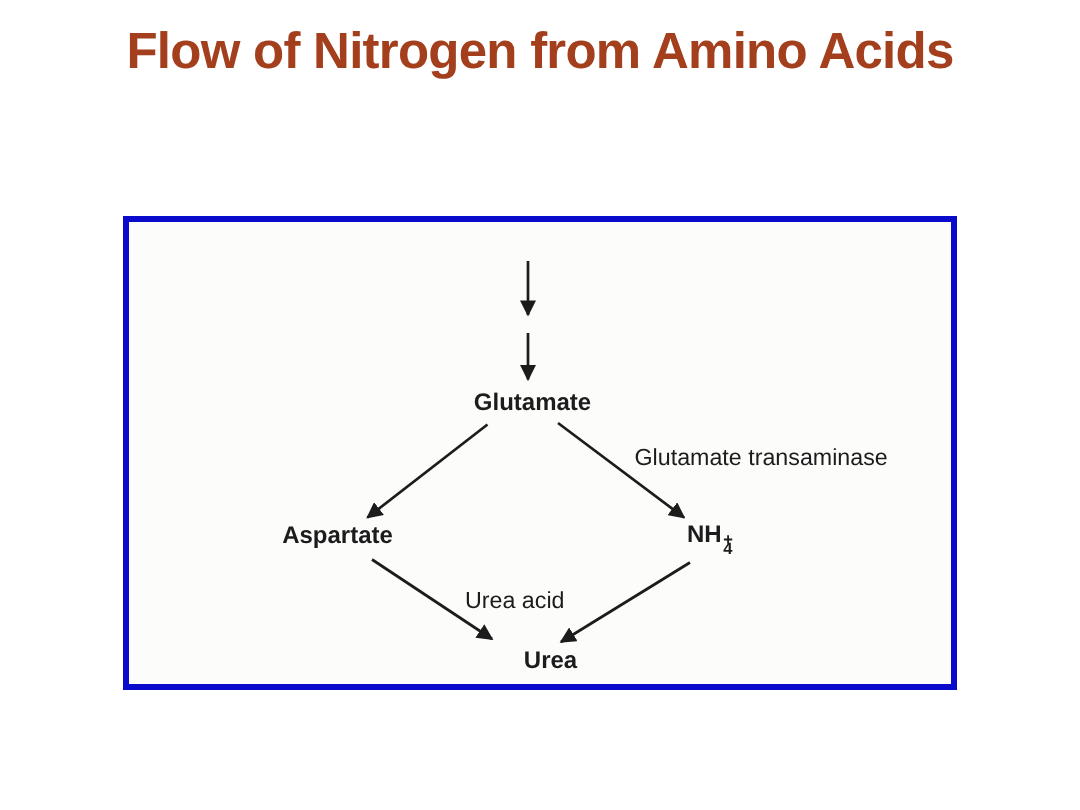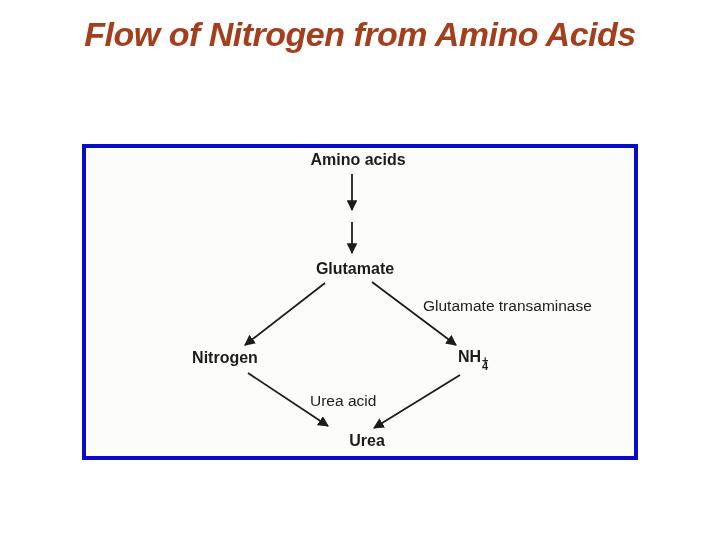--- a/index.html
+++ b/index.html
@@ -10,21 +10,20 @@
   *{margin:0;padding:0;box-sizing:border-box;}
   html,body{width:720px;height:540px;background:#ffffff;overflow:hidden;
     font-family:"Liberation Sans",sans-serif;}
   .slide{position:relative;width:720px;height:540px;background:#ffffff;}
 
   .slide-title{
     position:absolute;top:10px;left:0;width:720px;
     text-align:center;color:var(--title-color);
     font-size:34px;line-height:48px;font-weight:600;
     letter-spacing:-0.5px;
-    font-style:italic;
   }
 
   .diagram-box{
     position:absolute;left:82px;top:144px;width:556px;height:316px;
     border:4px solid var(--border-color);
     background:#fcfcfb;
   }
   .diagram-inner{position:absolute;left:0;top:0;width:548px;height:308px;}
   .arrows{position:absolute;left:0;top:0;width:548px;height:308px;}
   .arrows line{stroke:var(--ink);stroke-width:1.8px;}
@@ -67,29 +66,28 @@
 
         <line x1="239" y1="135" x2="159" y2="197" marker-end="url(#ah)"></line>
 
         <line x1="286" y1="134" x2="370" y2="197" marker-end="url(#ah)"></line>
 
         <line x1="162" y1="225" x2="242" y2="278" marker-end="url(#ah)"></line>
 
         <line x1="374" y1="227" x2="288" y2="280" marker-end="url(#ah)"></line>
       </svg>
 
-      <div class="lbl node centered" style="left:272px;top:3px;">Amino acids</div>
 
 
       <div class="lbl node centered" style="left:269px;top:112px;">Glutamate</div>
 
 
       <div class="lbl" style="left:337px;top:149px;">Glutamate transaminase</div>
 
-      <div class="lbl node centered" style="left:139px;top:201px;">Nitrogen</div>
+      <div class="lbl node centered" style="left:139px;top:201px;">Aspartate</div>
 
       <div class="lbl node" style="left:372px;top:200px;">
         <span>NH</span><span class="stack">
             <span>+</span>
             <span>4</span>
           </span>
       </div>
 
       <div class="lbl" style="left:224px;top:244px;">Urea acid</div>
 

